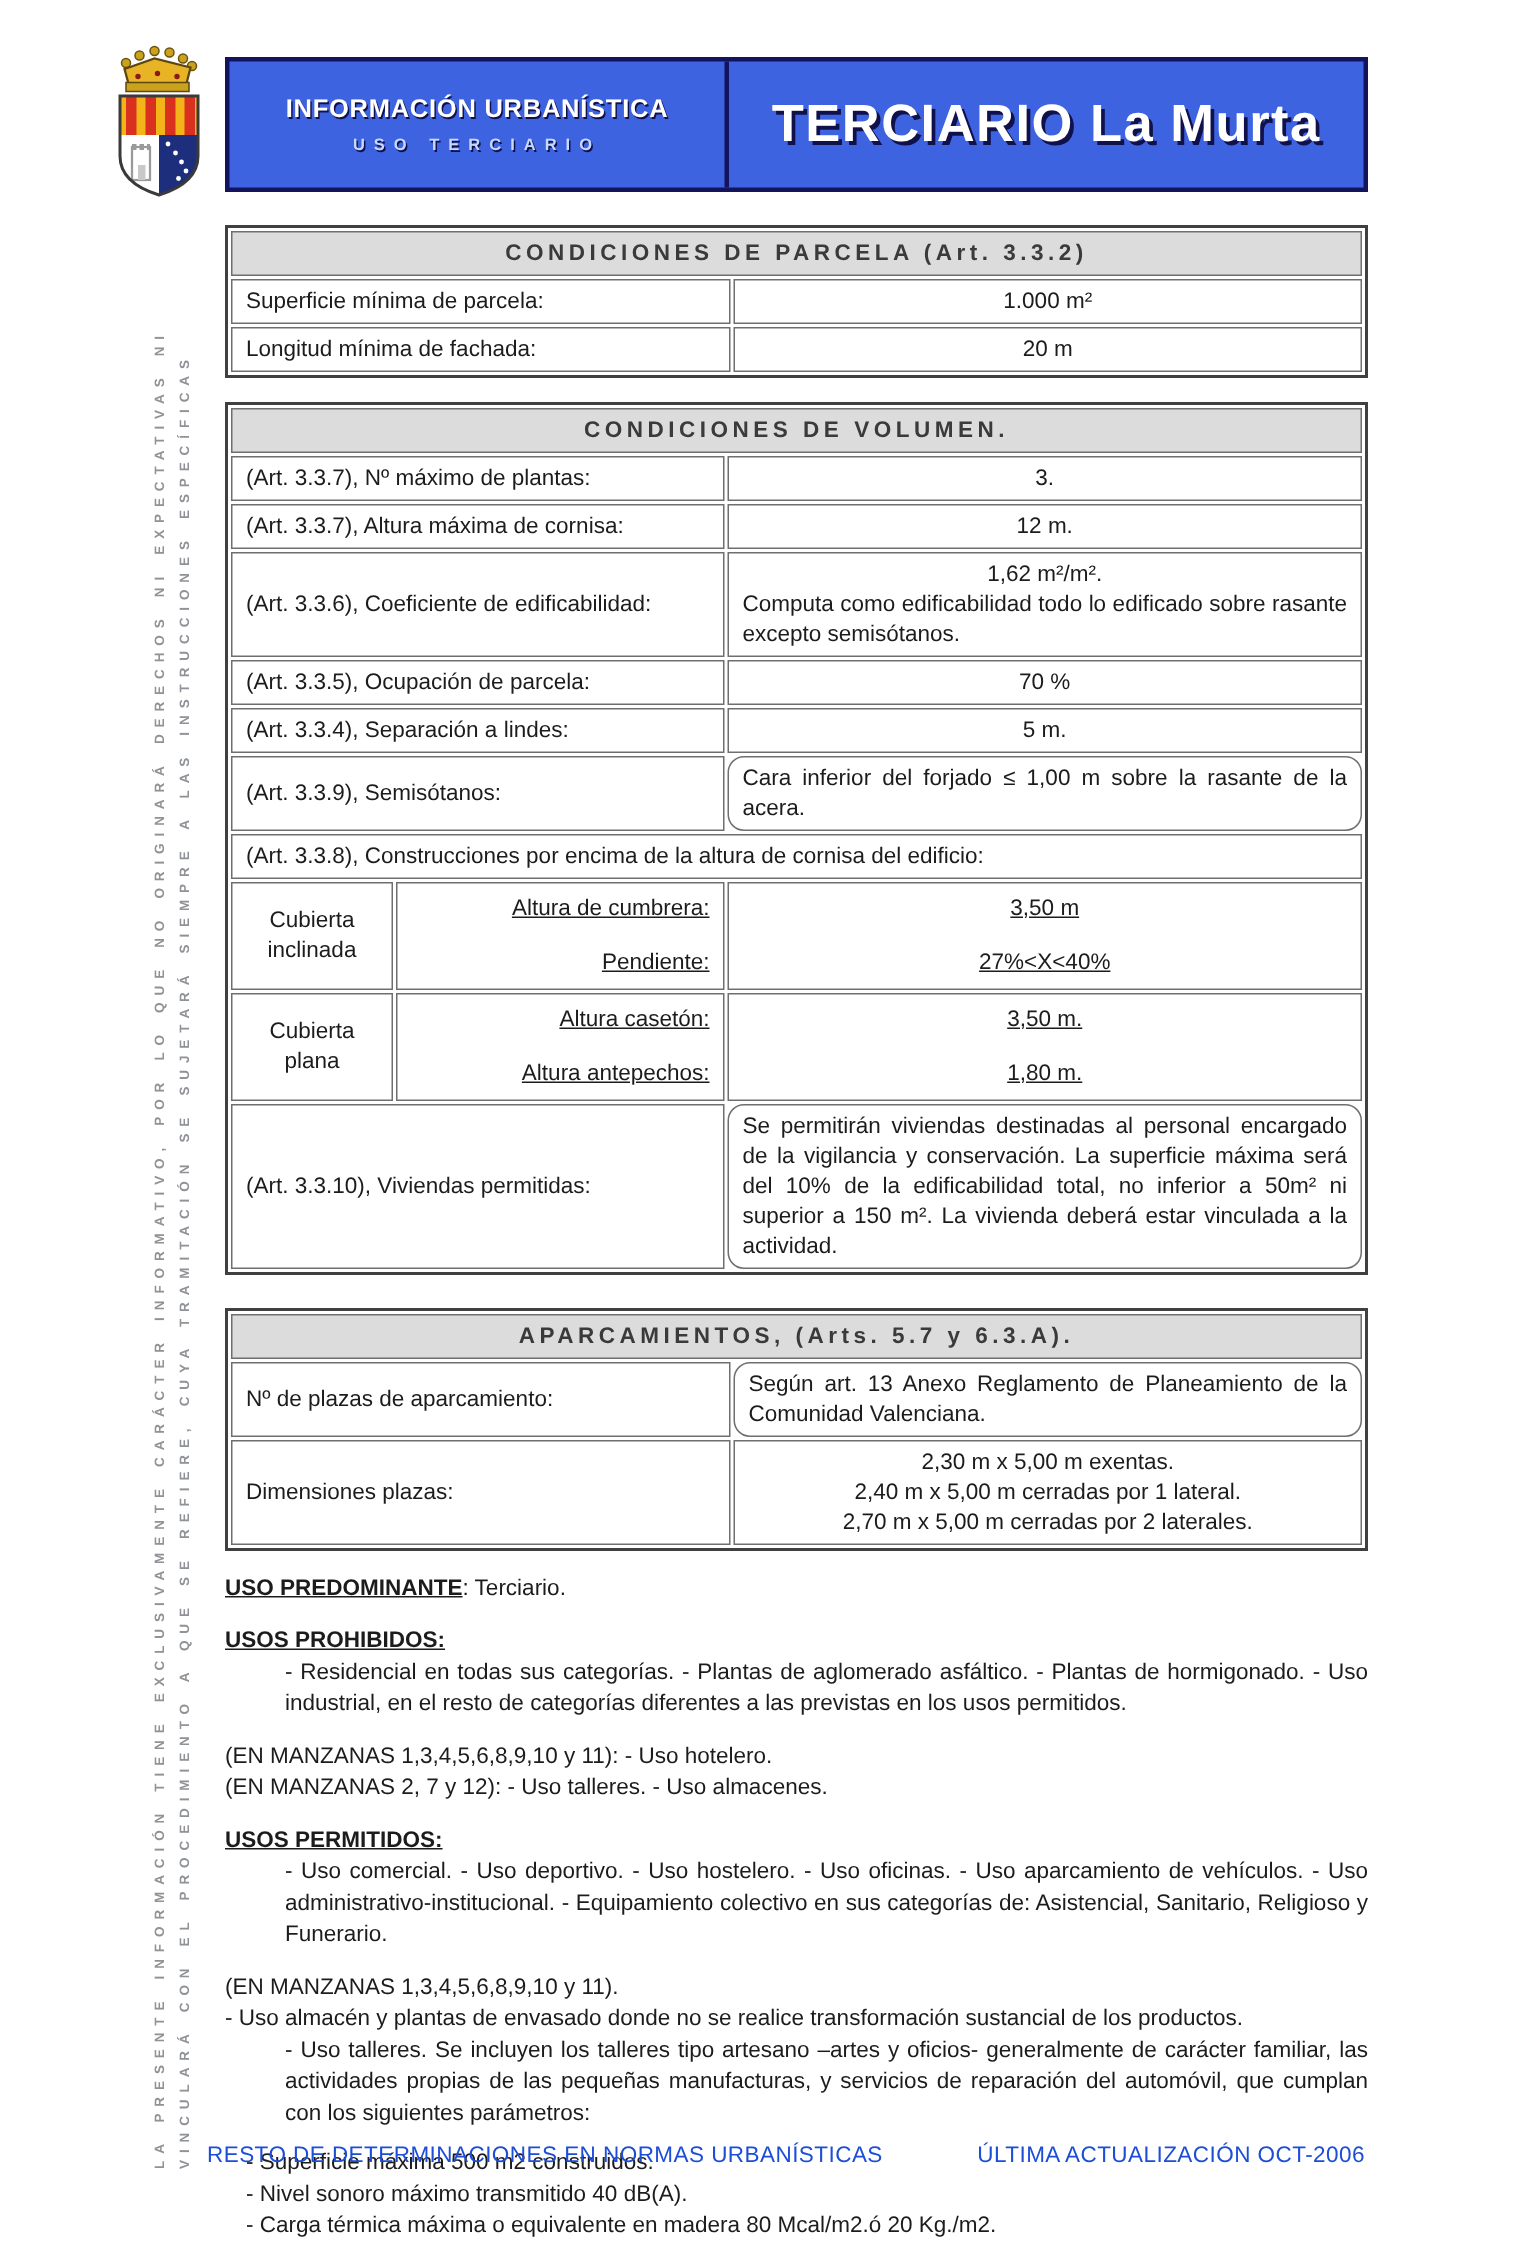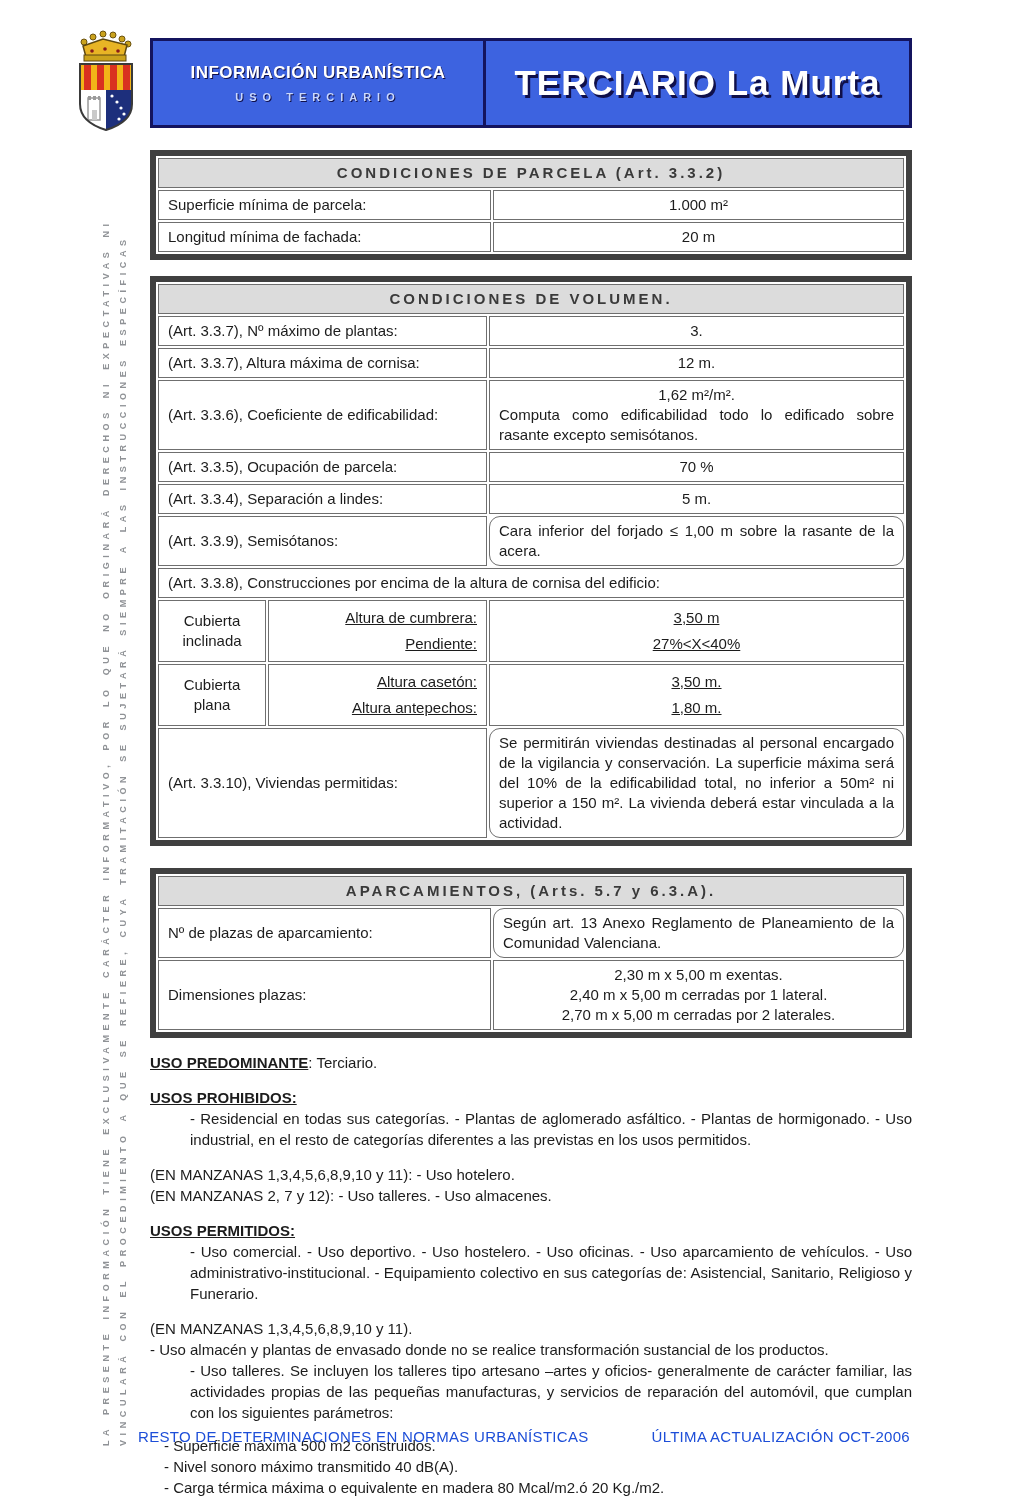--- a/index.html
+++ b/index.html
@@ -44,37 +44,37 @@
   }
   .band-right { flex:1; display:flex; align-items:center; justify-content:center; }
   .band-title {
     color:#ffffff; font-weight:bold; font-size:35px; letter-spacing:1px;
     text-shadow:2.5px 2.5px 0 #10104a;
   }
 
   
   table.sheet {
     width:100%; border-collapse:separate; border-spacing:2px;
-    border:6px solid #404040; background:#ffffff;
+    border:2px solid #404040; background:#ffffff;
   }
   table.sheet td { border:1px solid #6f6f6f; padding:4px 9px; font-size:15px; line-height:20px; vertical-align:middle; }
   td.bar {
     background:#dcdcdc; text-align:center; font-weight:bold; color:#3a3a3a;
     font-size:16px; letter-spacing:3px; padding:5px; border:1px solid #555;
   }
   td.lbl { text-align:left; }
   td.val { text-align:center; }
   td.val-just { text-align:justify;border-radius:11px; }
   td.top { vertical-align:top; }
   .val-line-center { text-align:center; }
   .val-line-just { text-align:justify; }
   td.group { text-align:center; vertical-align:middle; }
   td.sublbl { text-align:right; vertical-align:middle; }
   .two-line > div { padding:3px 0;text-decoration:underline; }
-  .two-line > div + div { }
+  .two-line > div + div { margin-top:10px; }
   .t-parcela { margin-top:22px; }
   .t-volumen { margin-top:16px; }
   .t-aparca  { margin-top:22px; }
   .t-parcela col.c-lbl, .t-aparca col.c-lbl { width:333px; }
   .t-volumen col.c-g1 { width:108px; }
   .t-volumen col.c-g2 { width:219px; }
 
   
   .sections { margin-top:14px; font-size:15px; line-height:21px; }
   .sec-gap { height:14px; }

